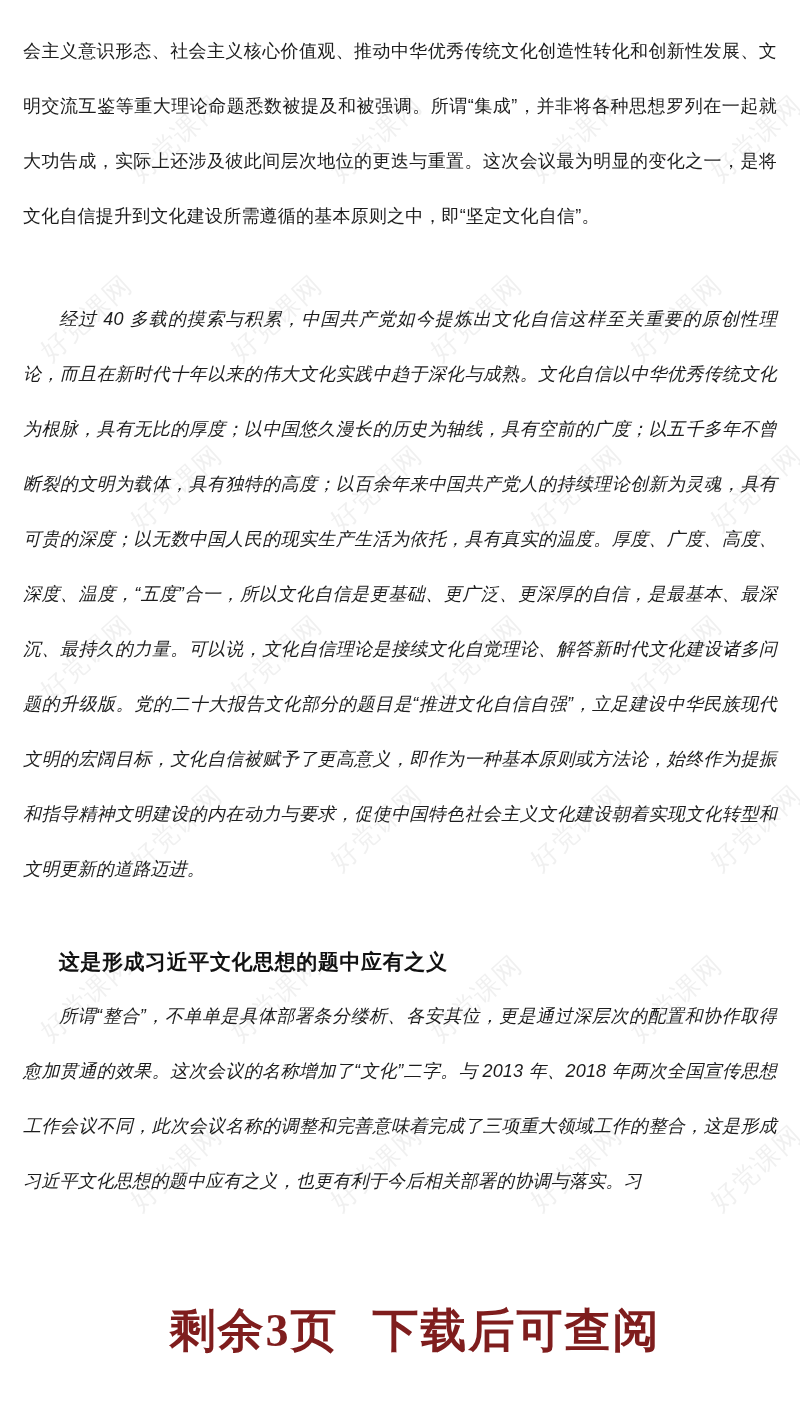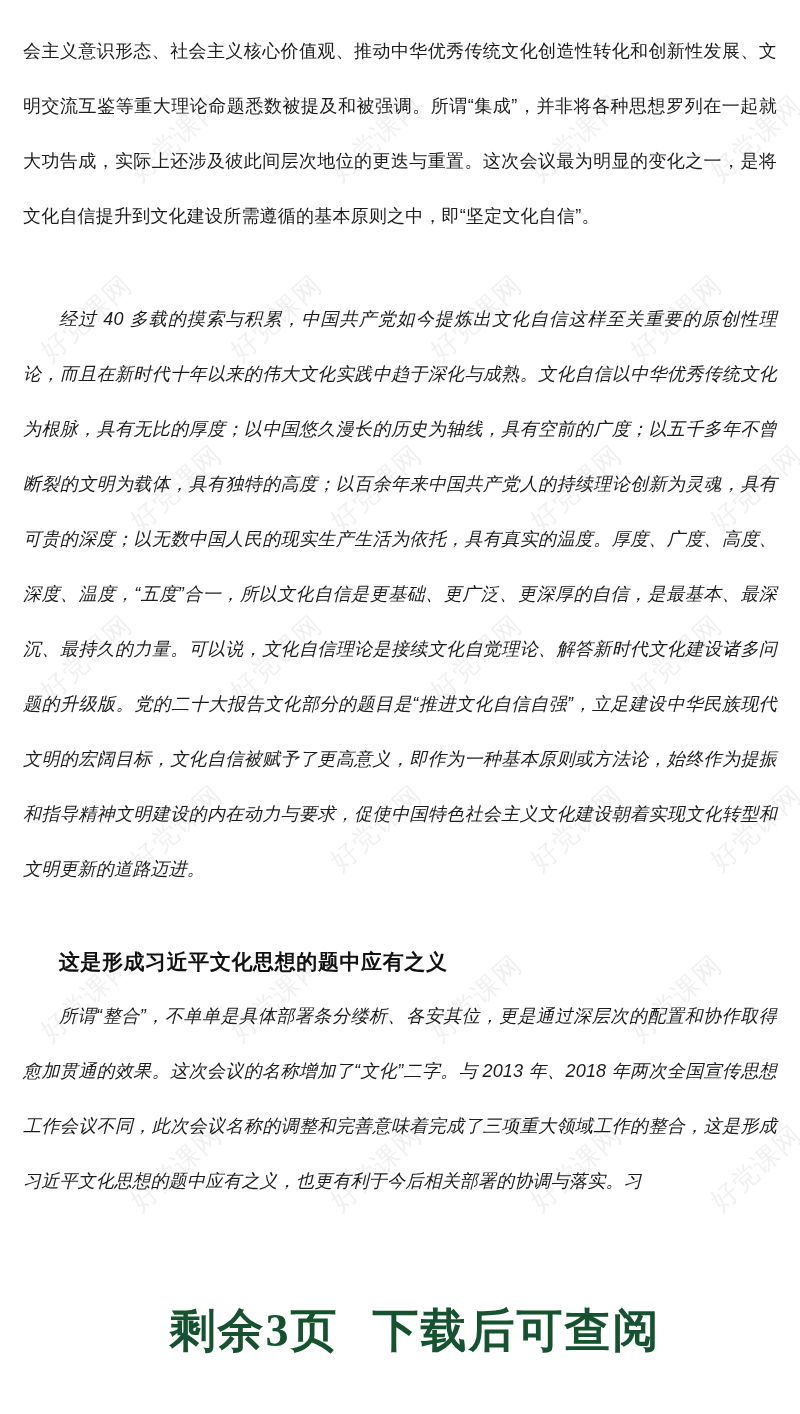--- a/index.html
+++ b/index.html
@@ -97,21 +97,21 @@
     position: absolute;
     left: 0;
     right: 0;
     top: 1300px;
     z-index: 3;
     text-align: center;
     font-family: "Liberation Serif", "DejaVu Serif", serif;
     font-weight: bold;
     font-size: 46px;
     letter-spacing: 2px;
-    color: #14532d;
+    color: #7f1d1d;
     user-select: none;
     padding-left: 30px;
   }
   .footer-notice .gap {
     display: inline-block;
     width: 34px;
   }
 </style>
 </head>
 <body>

